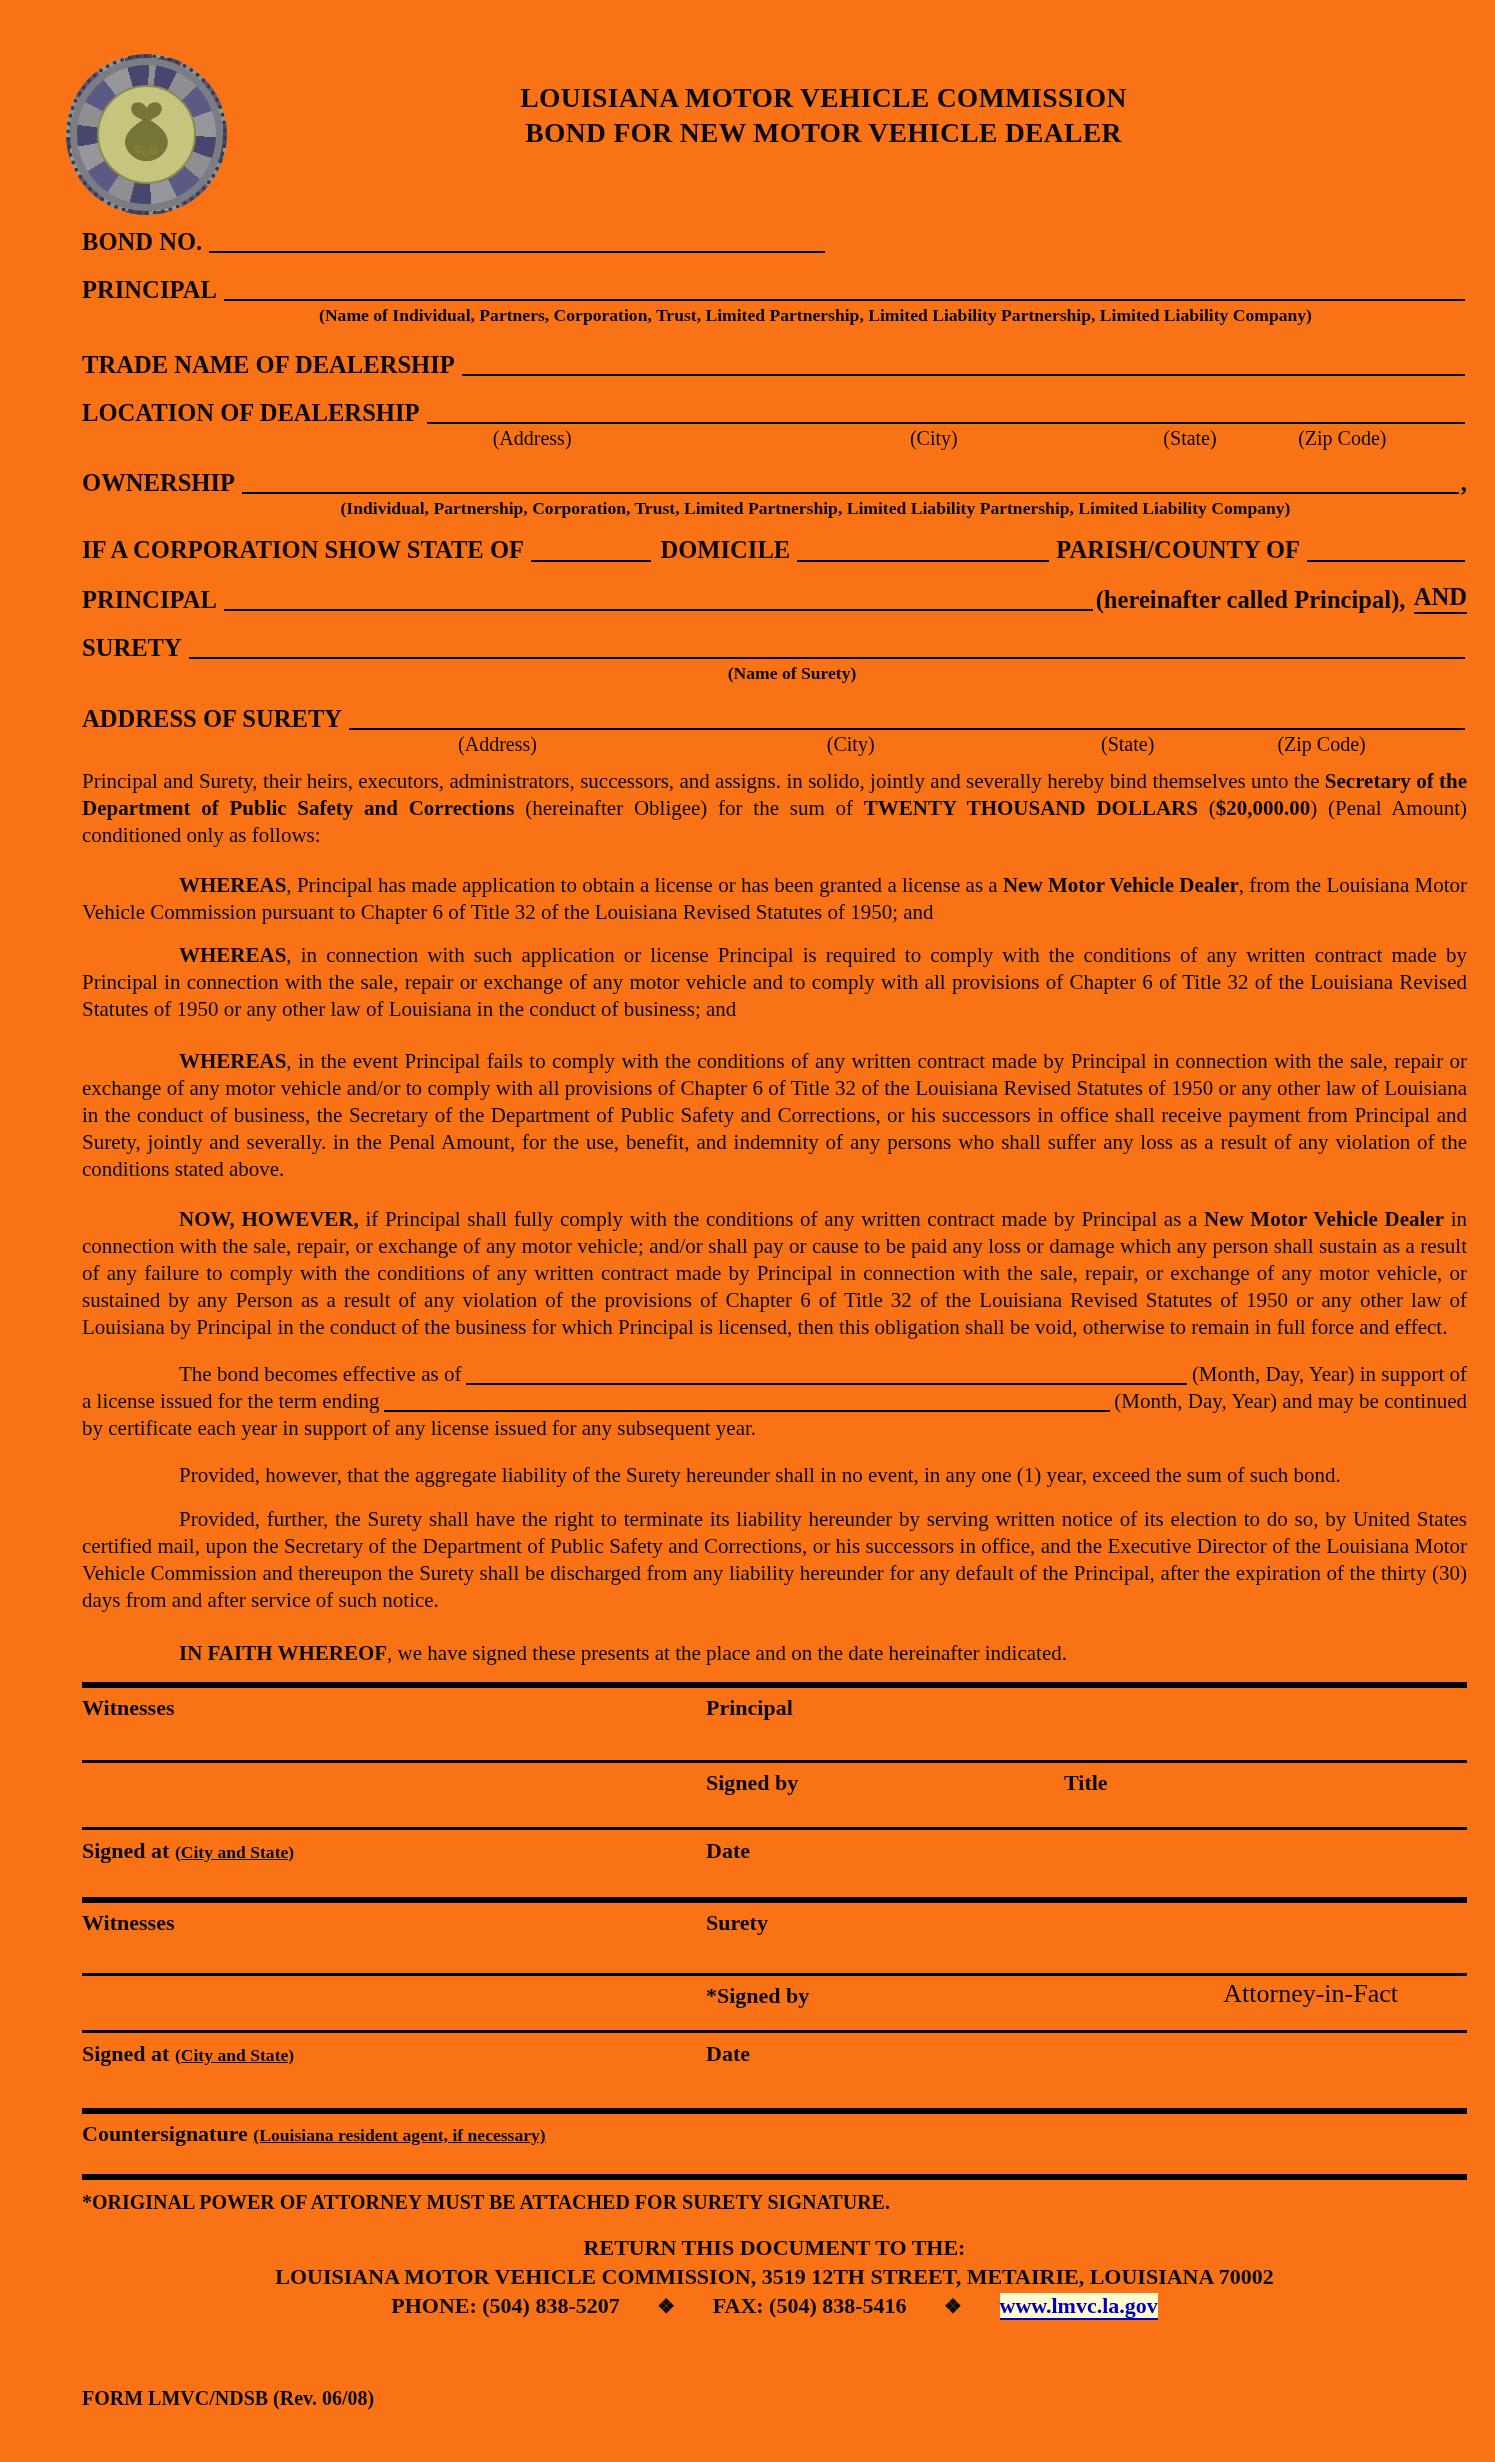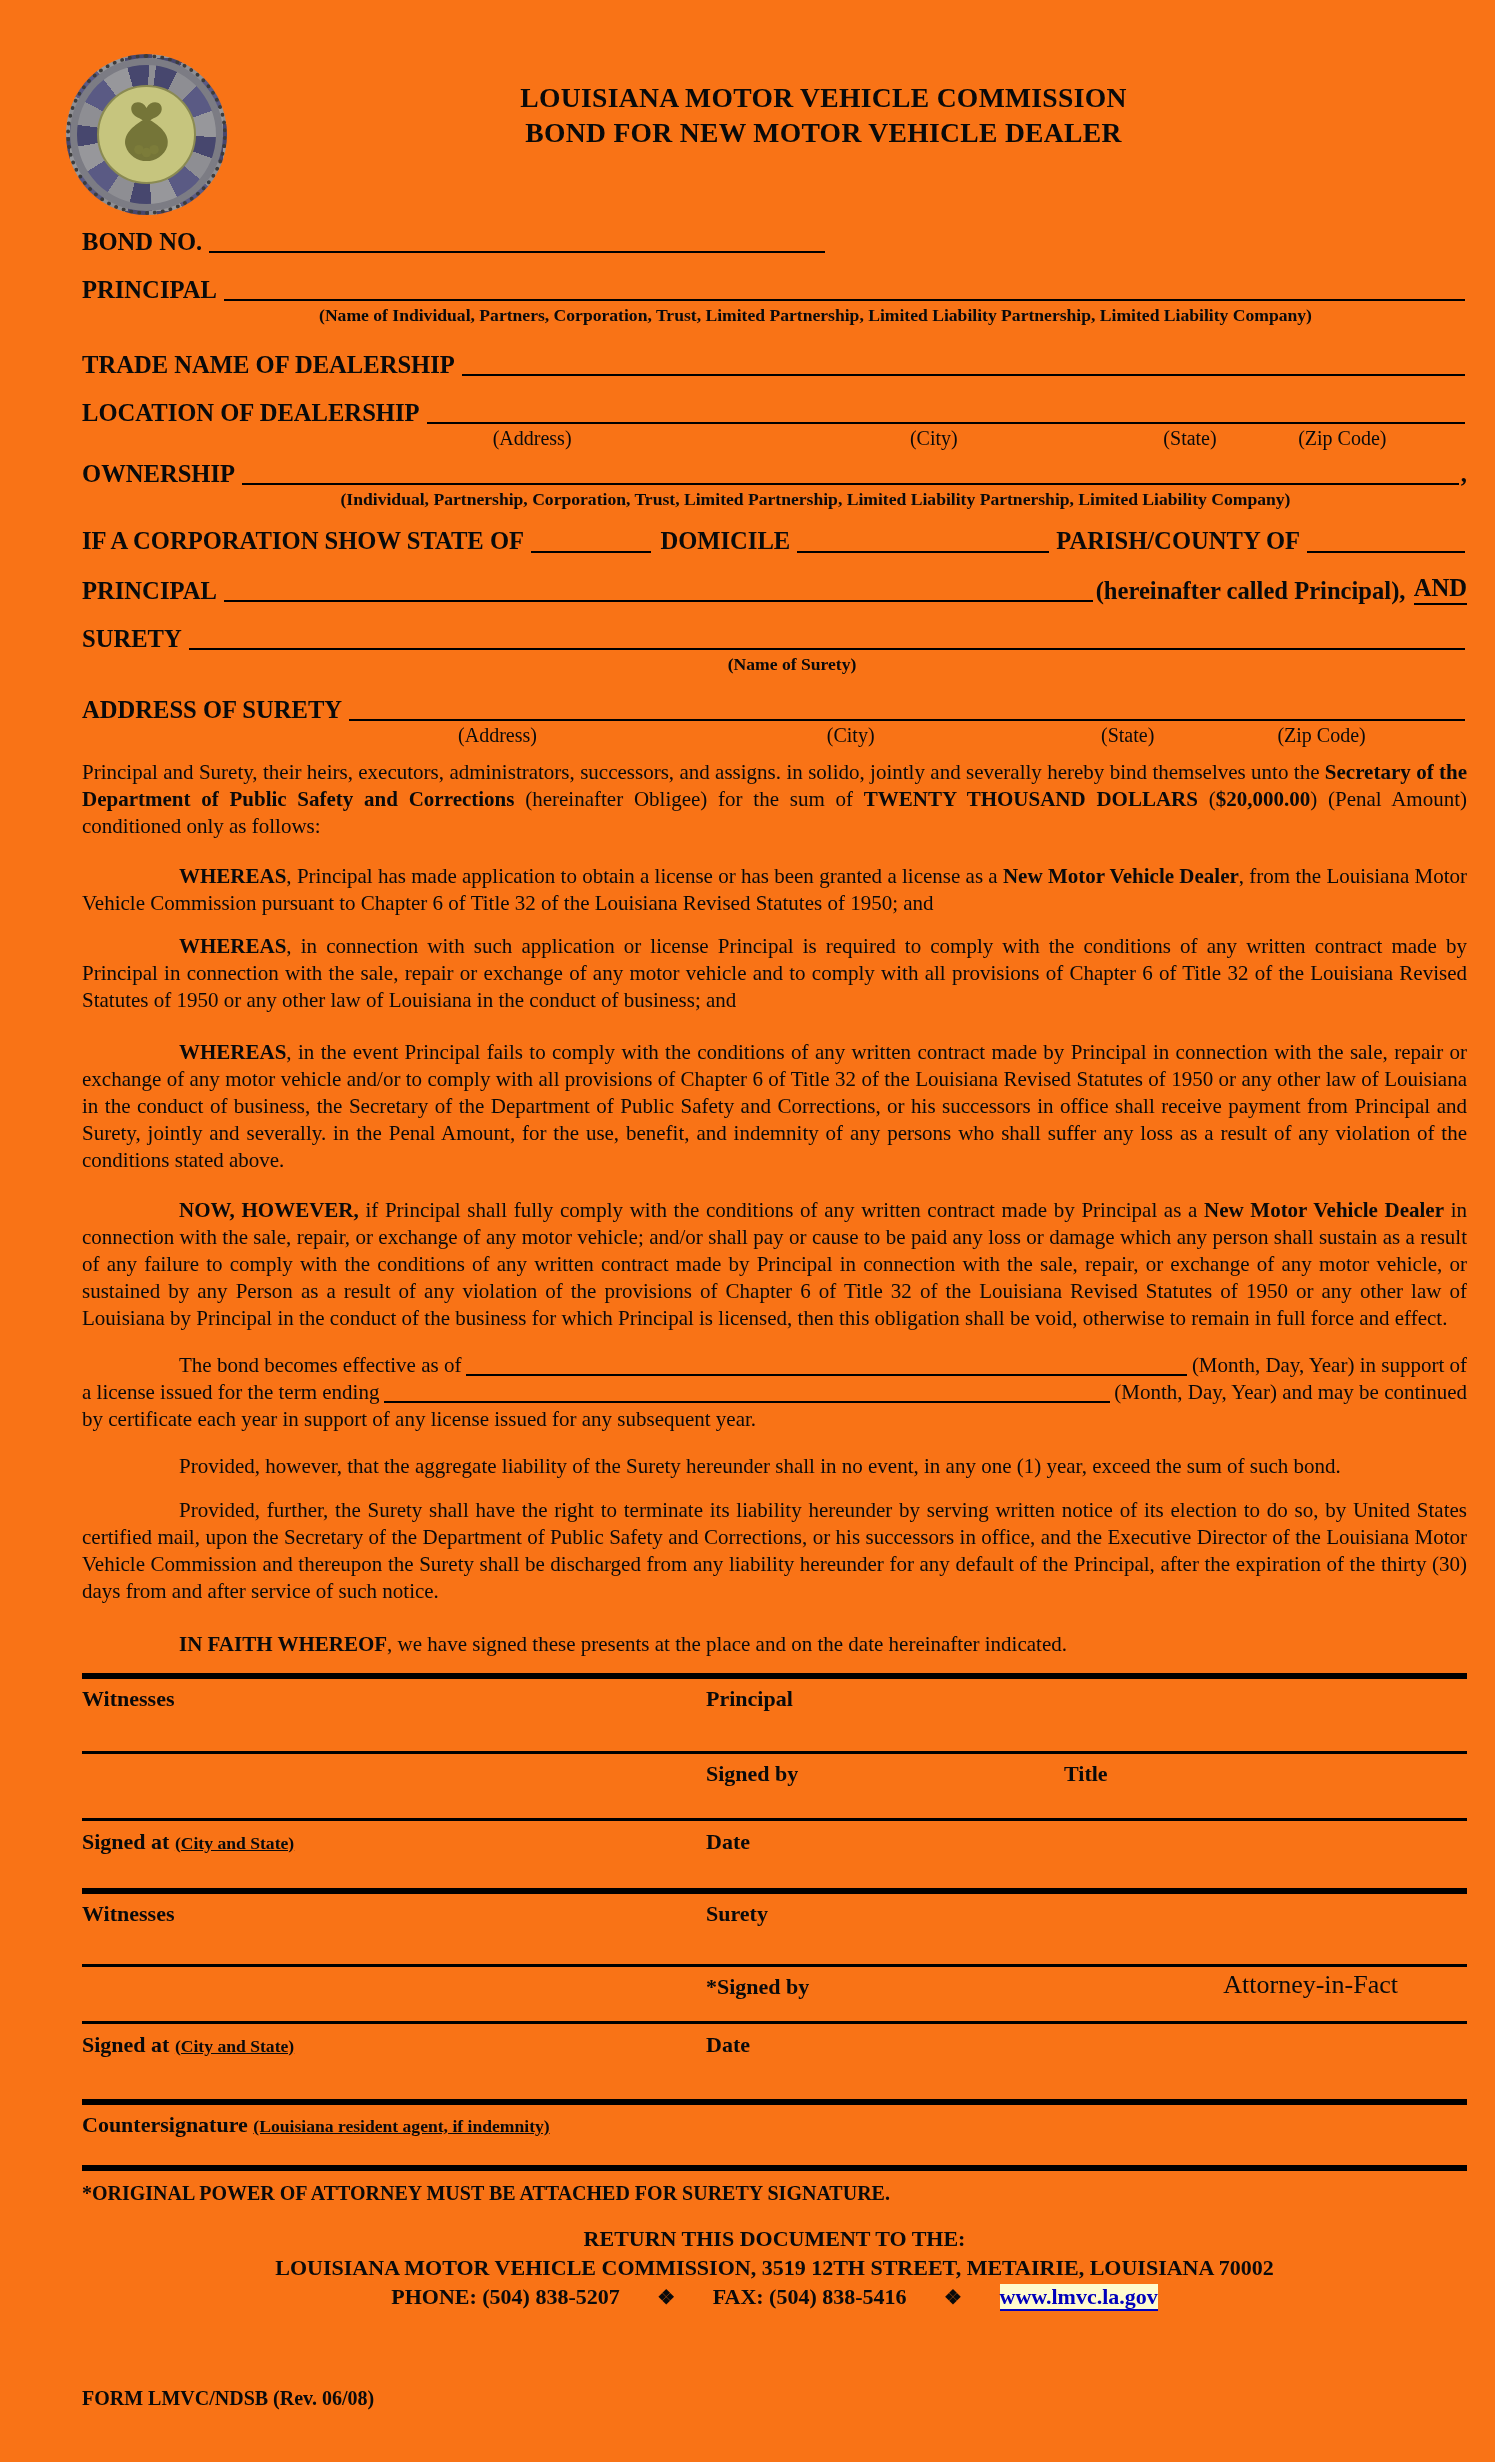--- a/index.html
+++ b/index.html
@@ -93,21 +93,21 @@
       <span>LOCATION OF DEALERSHIP</span>
       <span class="fl grow"></span>
     </div>
     <div class="caps">
       <span style="left:32.5%;">(Address)</span>
       <span style="left:61.5%;">(City)</span>
       <span style="left:80%;">(State)</span>
       <span style="left:91%;">(Zip Code)</span>
     </div>
 
-    <div class="frow" style="margin-top:10px;">
+    <div class="frow" style="margin-top:19px;">
       <span>OWNERSHIP</span>
       <span class="fl grow"></span>
       <span>,</span>
     </div>
     <div class="cap-center">(Individual, Partnership, Corporation, Trust, Limited Partnership, Limited Liability Partnership, Limited Liability Company)</div>
 
     <div class="frow" style="margin-top:16.4px;">
       <span>IF A CORPORATION SHOW STATE OF</span>
       <span class="fl" style="width:120px;"></span>
       <span style="margin-left:7px;">DOMICILE</span>
@@ -197,21 +197,21 @@
       </div>
       <div class="rs"></div>
 
       <div class="sig-row" style="height:74px;">
         <span class="c1"><span>Signed at</span> <span class="small-note">(City and State)</span></span>
         <span class="c2">Date</span>
       </div>
       <div class="rd"></div>
 
       <div class="sig-row" style="height:60px;">
-        <span class="c1"><span>Countersignature</span> <span class="small-note">(Louisiana resident agent, if indemnity)</span></span>
+        <span class="c1"><span>Countersignature</span> <span class="small-note">(Louisiana resident agent, if necessary)</span></span>
       </div>
       <div class="rd"></div>
     </div>
 
     <div class="power">*ORIGINAL POWER OF ATTORNEY MUST BE ATTACHED FOR SURETY SIGNATURE.</div>
 
     <div class="return">
       <div>RETURN THIS DOCUMENT TO THE:</div>
       <div>LOUISIANA MOTOR VEHICLE COMMISSION, 3519 12TH STREET, METAIRIE, LOUISIANA 70002</div>
       <div>

